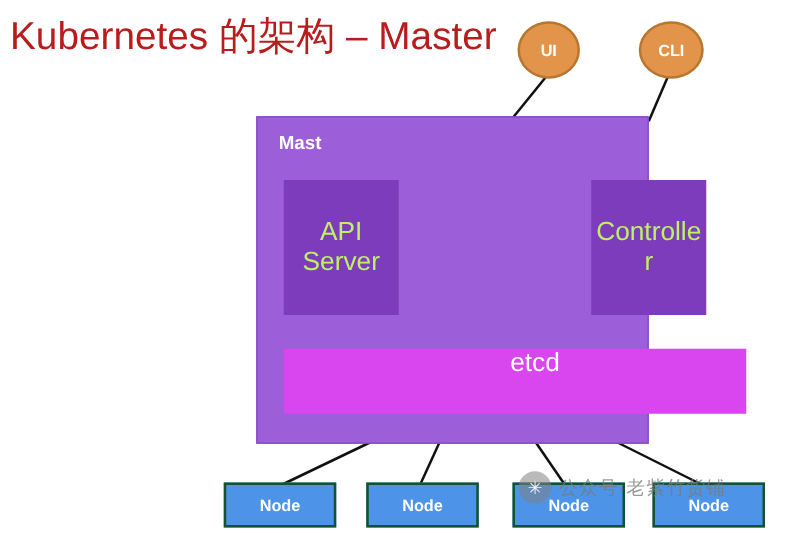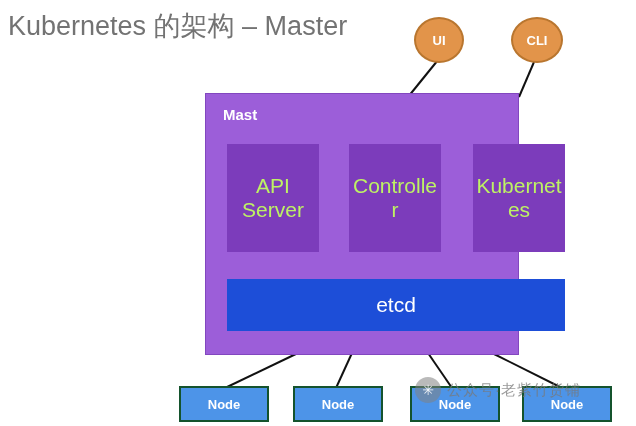--- a/index.html
+++ b/index.html
@@ -13,22 +13,22 @@
   }
   #connectors {
     position: absolute;
     left: 0; top: 0;
     width: 636px; height: 426px;
     z-index: 1;
   }
   .title {
     position: absolute;
     left: 8px; top: 8px;
-    font-size: 27px;
-    color: #737373;
+    font-size: 31px;
+    color: #b91c1c;
     z-index: 3;
   }
   .circle {
     position: absolute;
     border-radius: 50%;
     background: #e2944a;
     border: 2px solid #b9762f;
     color: #ffffff;
     font-weight: bold;
     font-size: 13px;
@@ -73,26 +73,26 @@
     padding: 2px;
     box-sizing: border-box;
   }
   .component-0 { left: 21px; }
   .component-1 { left: 143px; }
   .component-2 { left: 267px; }
   .etcd {
     position: absolute;
     left: 21px; top: 185px;
     width: 338px; height: 52px;
-    background: #1d4ed8;
+    background: #d946ef;
     color: #ffffff;
     font-size: 21px;
     display: flex;
-    align-items: center;
     justify-content: center;
+    padding-left: 32px;
   }
   .node {
     position: absolute;
     top: 386px;
     width: 90px; height: 36px;
     background: #4d94e8;
     border: 2px solid #14532d;
     color: #ffffff;
     font-weight: bold;
     font-size: 13px;
@@ -155,25 +155,22 @@
   <div class="circle circle-ui">
     <span>UI</span>
   </div>
 
   <div class="master">
     <div class="master-label">Mast</div>
 
     <div class="component component-0">
       <span>API Server</span>
     </div>
-    <div class="component component-1">
+    <div class="component component-2">
       <span>Controller</span>
-    </div>
-    <div class="component component-2">
-      <span>Kubernetes</span>
     </div>
 
     <div class="etcd">
       <span>etcd</span>
     </div>
   </div>
 
   <div class="node node-0">
     <span>Node</span>
   </div>

